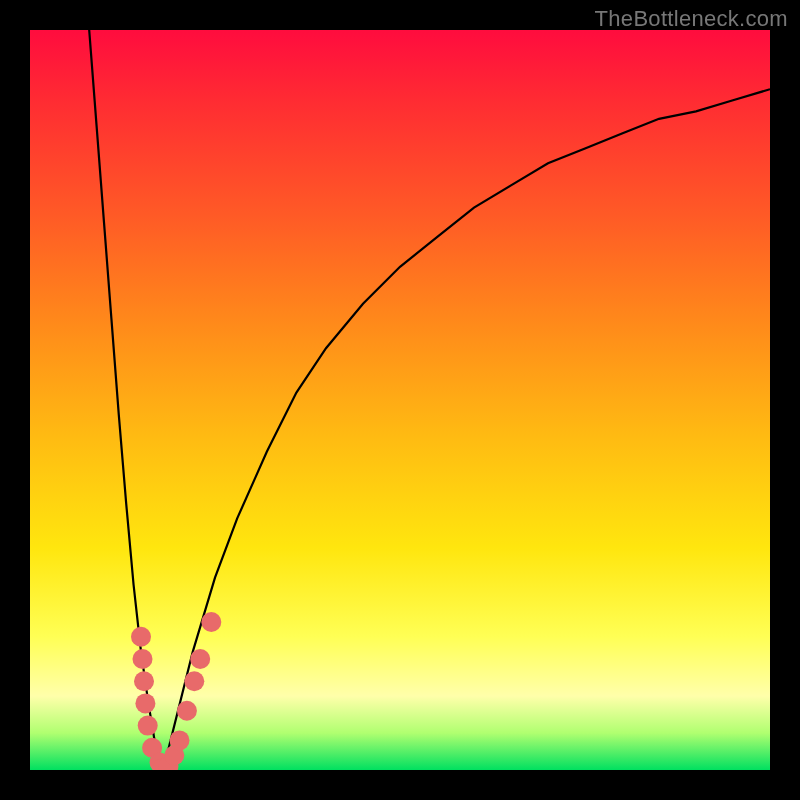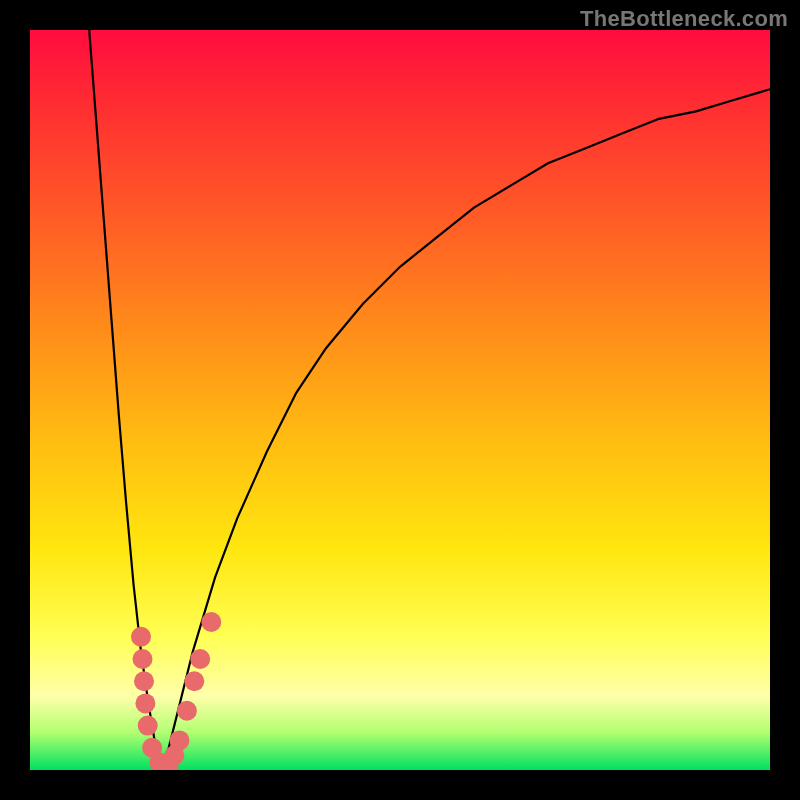--- a/index.html
+++ b/index.html
@@ -39,21 +39,21 @@
       #b0ff70 95%,
       #00e060 100%
     );
   }
   .watermark {
     position: absolute;
     top: 6px;
     right: 12px;
     color: #777;
     font-size: 22px;
-    font-weight: 700;
+    font-weight: 400;
     letter-spacing: 0.3px;
     text-align: right;
   }
   svg.overlay {
     position: absolute;
     left: 0;
     top: 0;
     width: 740px;
     height: 740px;
   }

